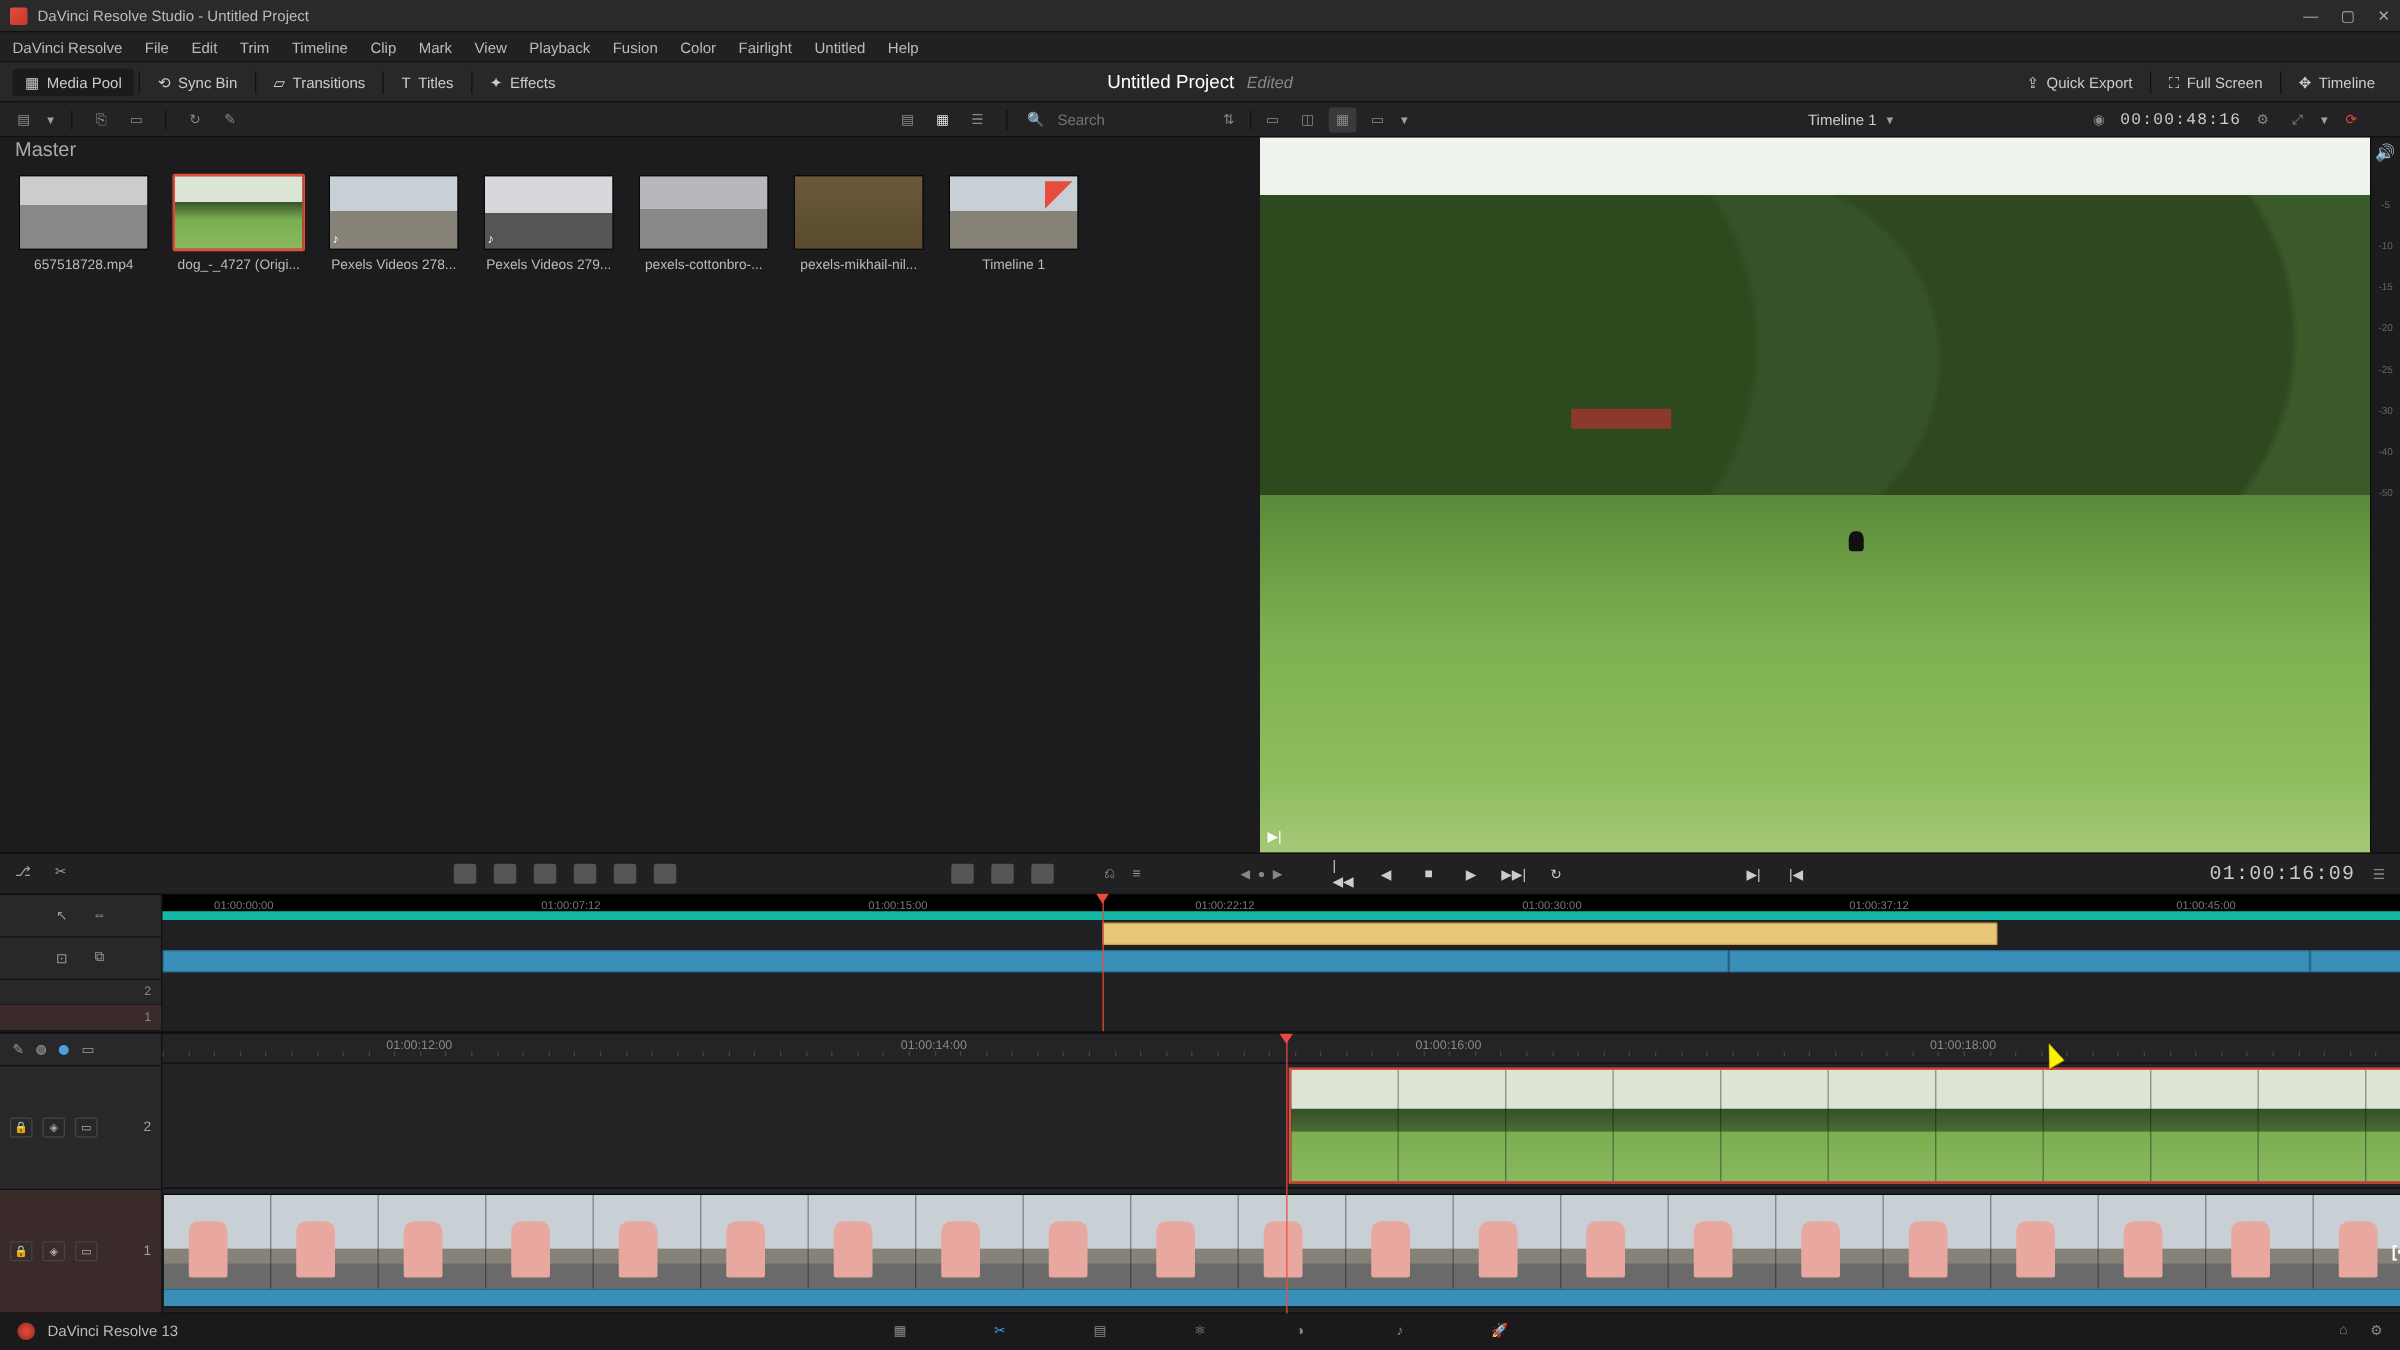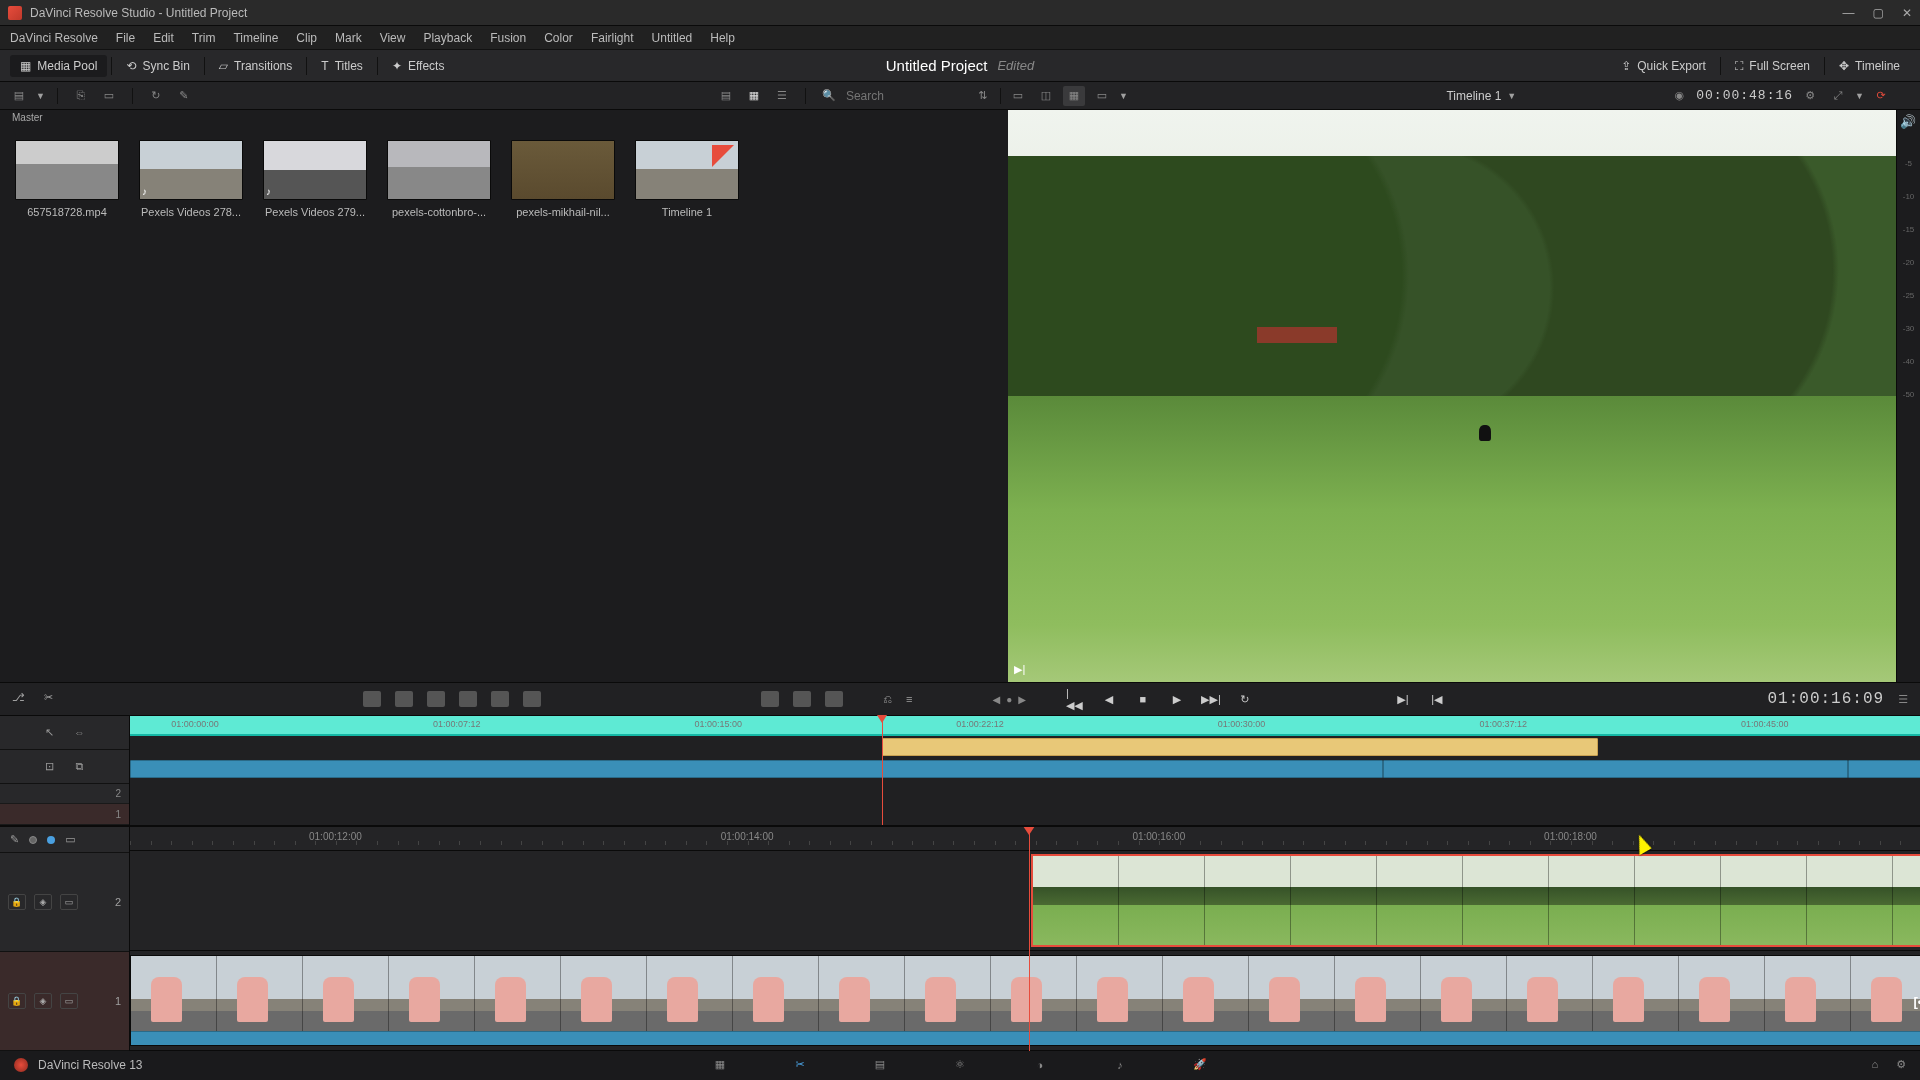--- a/index.html
+++ b/index.html
@@ -32,21 +32,21 @@
 .subtool .group { display: flex; gap: 6px; align-items: center; }
 .subtool .sep { width: 1px; height: 16px; background: #111; margin: 0 6px; }
 .subtool .search { background: transparent; border: none; color: #ccc; font-size: 12px; outline: none; width: 120px; }
 .subtool .right { margin-left: auto; display: flex; align-items: center; gap: 6px; }
 .subtool .timeline-name { color: #ccc; font-size: 12px; }
 .subtool .timecode { color: #ccc; font-size: 13px; font-family: 'Courier New', monospace; letter-spacing: 1px; }
 
 
 .main { height: 572px; display: flex; background: #1c1c1e; }
 .media-pool { width: 1008px; background: #1c1c1e; display: flex; flex-direction: column; }
-.media-pool .crumb { height: 22px; padding: 2px 12px; color: #aaa; font-size: 10px; }
+.media-pool .crumb { height: 22px; padding: 2px 12px; color: #aaa; font-size: 16px; }
 .media-pool .thumbs { display: flex; gap: 14px; padding: 8px 12px; flex-wrap: wrap; align-content: flex-start; }
 .thumb { width: 110px; display: flex; flex-direction: column; align-items: center; gap: 6px; cursor: pointer; }
 .thumb .img { width: 104px; height: 60px; background: #333; border: 1px solid #0a0a0a; border-radius: 1px; position: relative; overflow: hidden; }
 .thumb.selected .img { border: 1px solid #e74c3c; outline: 1px solid #e74c3c; }
 .thumb .img.timeline-icon::after { content: ""; position: absolute; top: 4px; right: 4px; width: 0; height: 0; border-left: 22px solid #e74c3c; border-bottom: 22px solid transparent; }
 .thumb .label { font-size: 11px; color: #bbb; white-space: nowrap; overflow: hidden; text-overflow: ellipsis; width: 104px; text-align: center; }
 .thumb .audio-badge { position: absolute; bottom: 2px; left: 2px; font-size: 10px; color: #fff; }
 
 
 .viewer-pane { flex: 1; display: flex; background: #111; position: relative; }
@@ -71,21 +71,21 @@
 .transport .far-left { display:flex; gap:14px; margin-right:30px; }
 
 
 .timeline-area { background: #1e1e20; height: calc(1080px - 26px - 24px - 32px - 28px - 572px - 34px - 32px); display:flex; flex-direction:column; }
 .mini-tracks { height: 110px; display:flex; border-bottom:1px solid #0a0a0a; }
 .track-controls { width: 130px; background: #28282a; border-right:1px solid #0a0a0a; display:flex; flex-direction:column; }
 .track-controls .tool-row { height:36px; display:flex; align-items:center; justify-content:center; gap:14px; border-bottom:1px solid #111; }
 .track-controls .tool-row .tc-icon { width:16px; height:16px; cursor:pointer; color:#999; display:flex;align-items:center;justify-content:center; }
 .track-controls .track-label { height:22px; display:flex; align-items:center; justify-content:flex-end; padding-right:8px; font-size:10px; color:#888; border-bottom:1px solid #191919; }
 .mini-timeline { flex:1; position:relative; background:#202022; }
-.mini-ruler { height:20px; background:#5eead4; border-bottom:2px solid #14b8a6; position:relative; font-size:9px; color:#777; }
+.mini-ruler { height:20px; background:#000000; border-bottom:7px solid #14b8a6; position:relative; font-size:9px; color:#777; }
 .mini-ruler .tick { position:absolute; top:3px; }
 .mini-clip { position:absolute; height:18px; background:#3a8fb8; border:1px solid #2a6a88; border-radius:1px; }
 .mini-clip.sel { background:#e8c878; border-color:#c8a050; }
 .mini-playhead { position:absolute; top:0; bottom:0; width:1px; background:#e74c3c; }
 .mini-playhead::before { content:""; position:absolute; top:-1px; left:-5px; width:0; height:0; border-left:5px solid transparent; border-right:5px solid transparent; border-top:8px solid #e74c3c; }
 
 
 .detail-tracks { flex:1; display:flex; border-top:1px solid #0a0a0a; }
 .detail-left { width:130px; background:#28282a; border-right:1px solid #0a0a0a; display:flex; flex-direction:column; }
 .detail-left .mode-row { height:26px; display:flex; align-items:center; gap:10px; padding:0 10px; border-bottom:1px solid #111; }
@@ -242,20 +242,24 @@
   </div>
 </div>
 
 <div class="main">
   <div class="media-pool">
     <div class="crumb">Master</div>
     <div class="thumbs" id="thumbs">
         <div class="thumb">
           <div class="img" style="background: linear-gradient(rgb(204, 204, 204) 0%, rgb(204, 204, 204) 40%, rgb(136, 136, 136) 40%, rgb(136, 136, 136) 100%);"></div>
           <div class="label">657518728.mp4</div>
+        </div>
+        <div class="thumb selected">
+          <div class="img" style="background: linear-gradient(rgb(220, 229, 213) 0%, rgb(220, 229, 213) 35%, rgb(54, 82, 40) 35%, rgb(122, 174, 80) 60%, rgb(138, 184, 94) 100%);"></div>
+          <div class="label">dog_-_4727 (Origi...</div>
         </div>
         <div class="thumb">
           <div class="img" style="background: linear-gradient(rgb(200, 208, 214) 0%, rgb(200, 208, 214) 48%, rgb(134, 130, 120) 48%);">
             <div class="audio-badge">♪</div>
           </div>
           <div class="label">Pexels Videos 278...</div>
         </div>
         <div class="thumb">
           <div class="img" style="background: linear-gradient(rgb(216, 216, 220) 0%, rgb(216, 216, 220) 50%, rgb(85, 85, 85) 50%);">
             <div class="audio-badge">♪</div>

